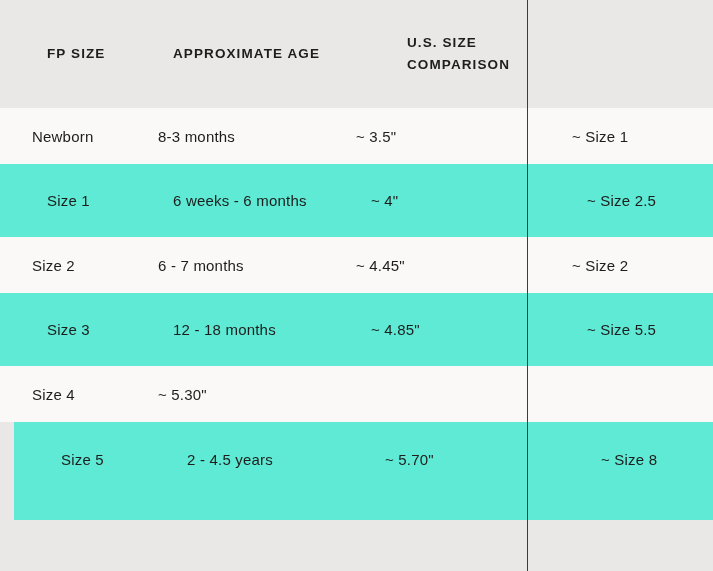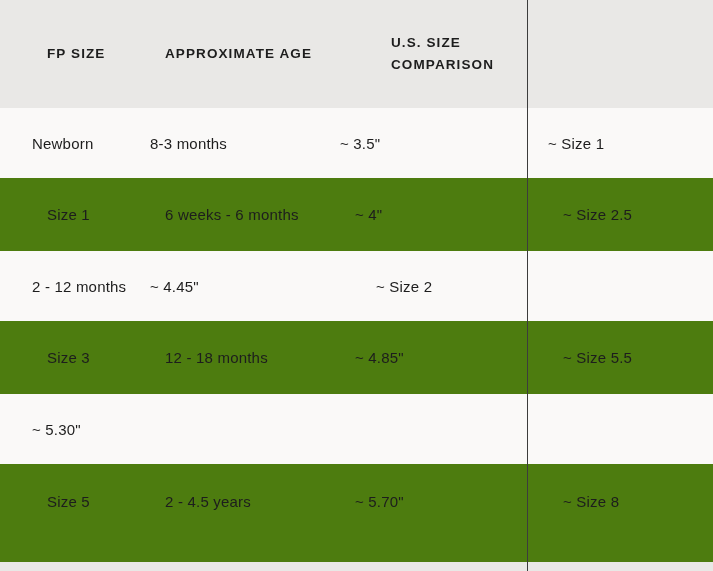--- a/index.html
+++ b/index.html
@@ -15,25 +15,26 @@
     overflow: hidden;
     color: #1d1d1d;
     background: #e9e8e6;
   }
   .row {
     display: grid;
     grid-template-columns: 118px 190px 172px 1fr;
     padding-left: 47px;
     align-items: center;
     box-sizing: border-box;
+    gap: 8px;
   }
   .row.header { height: 108px; background: #e9e8e6; }
-  .row.light  { height: 70px;  background: #faf9f8; padding-left: 32px; }
-  .row.gray   { height: 73px;  background: #4d7c0f; }
-  .row.last   { height: 98px;  padding-bottom: 24px; }
+  .row.light  { height: 56px;  background: #faf9f8; padding-left: 32px; }
+  .row.gray   { height: 73px;  background: #5eead4; }
+  .row.last   { height: 98px;  padding-bottom: 24px; margin-left: 14px; }
   .cell {
     font-size: 15px;
     letter-spacing: 0.2px;
     white-space: nowrap;
   }
   .cell.head {
     font-size: 13.5px;
     font-weight: bold;
     letter-spacing: 1.1px;
     text-transform: uppercase;
@@ -69,33 +70,35 @@
   </div>
 
   <div class="row gray">
     <div class="cell c1">Size 1</div>
     <div class="cell c2">6 weeks - 6 months</div>
     <div class="cell c3">~ 4"</div>
     <div class="cell c4">~ Size 2.5</div>
   </div>
 
   <div class="row light">
-    <div class="cell c2">2 - 12 months</div>
+    <div class="cell c1">Size 2</div>
+    <div class="cell c2">6 - 7 months</div>
     <div class="cell c3">~ 4.45"</div>
     <div class="cell c4">~ Size 2</div>
   </div>
 
   <div class="row gray">
     <div class="cell c1">Size 3</div>
     <div class="cell c2">12 - 18 months</div>
     <div class="cell c3">~ 4.85"</div>
     <div class="cell c4">~ Size 5.5</div>
   </div>
 
   <div class="row light">
+    <div class="cell c1">Size 4</div>
     <div class="cell c3">~ 5.30"</div>
   </div>
 
   <div class="row gray last">
     <div class="cell c1">Size 5</div>
     <div class="cell c2">2 - 4.5 years</div>
     <div class="cell c3">~ 5.70"</div>
     <div class="cell c4">~ Size 8</div>
   </div>
 

